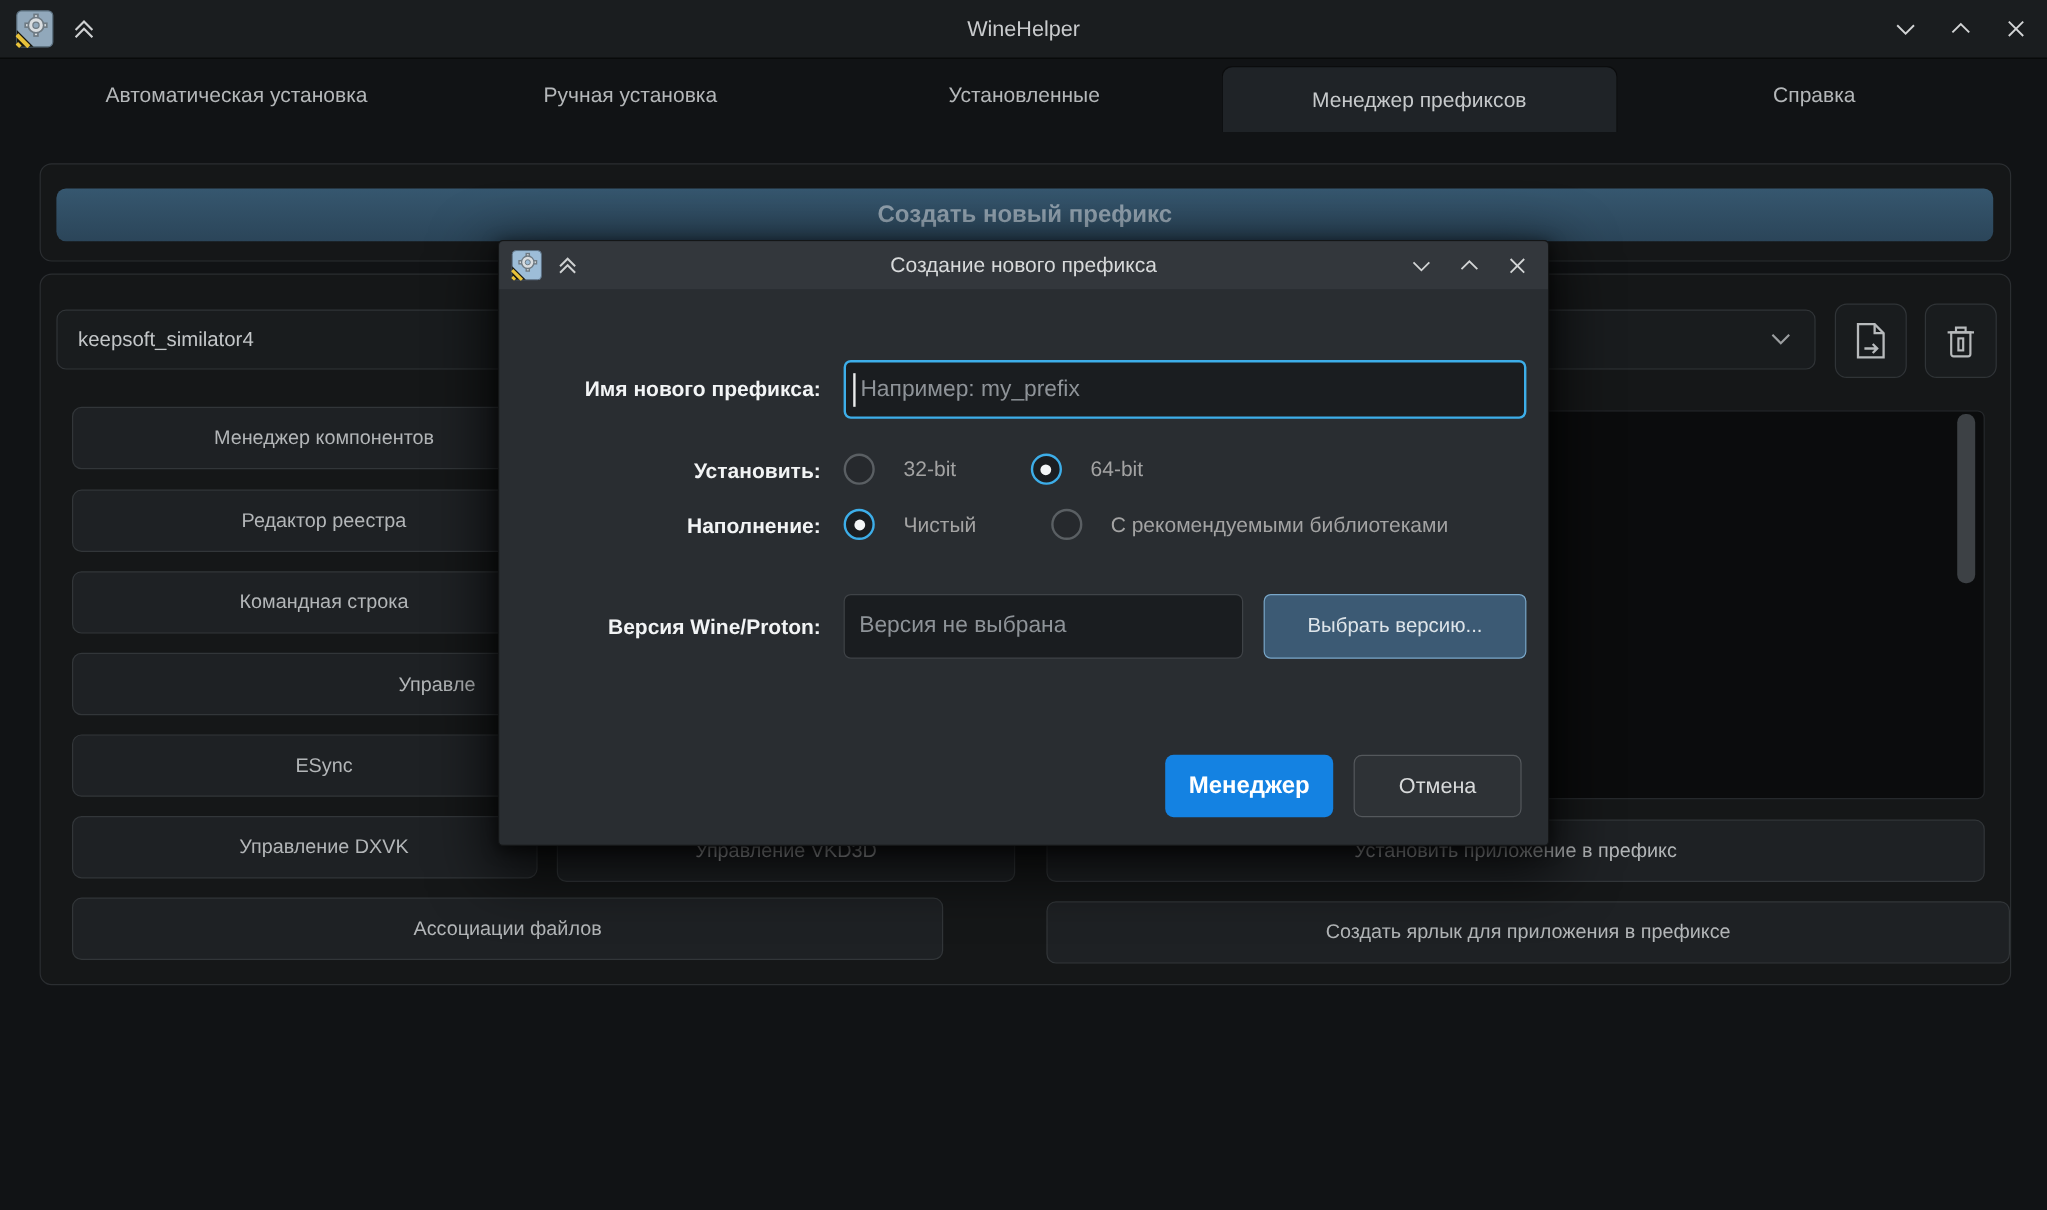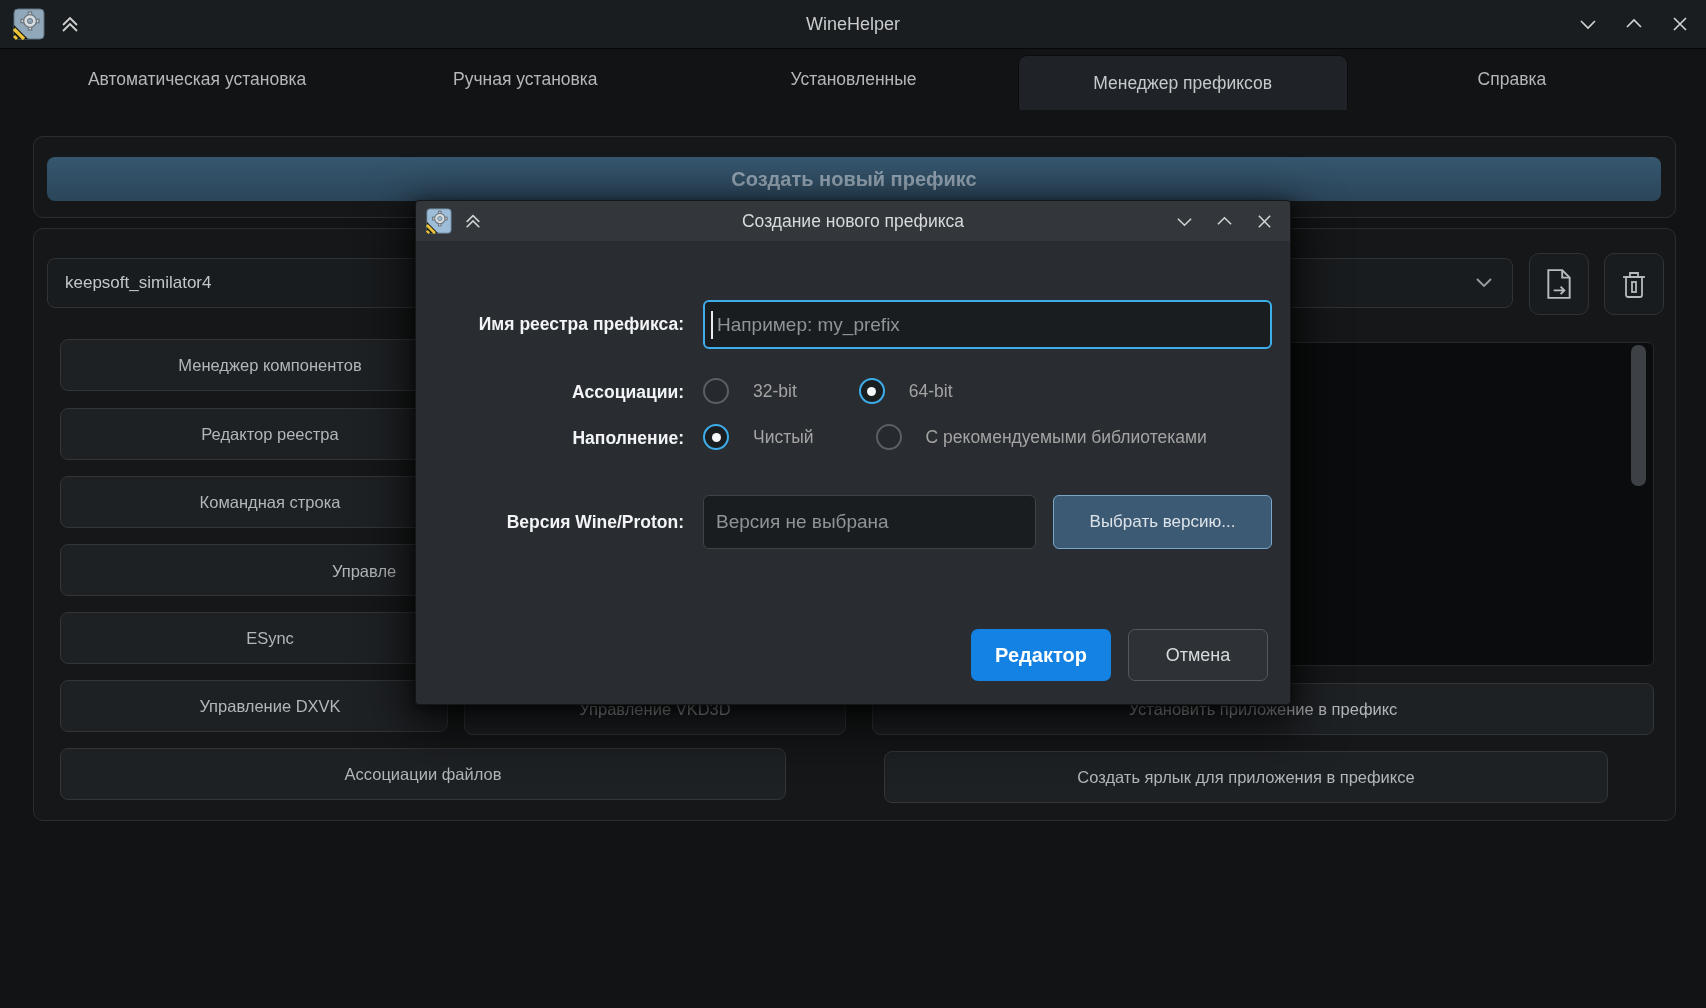--- a/index.html
+++ b/index.html
@@ -201,21 +201,21 @@
       <span>Ассоциации файлов</span>
       </div>
 
     <div class="m-btn" style="left:430px;top:454px;width:382px;">
       <span>Управление VKD3D</span>
       </div>
 
     <div class="m-btn" style="left:838px;top:454px;width:782px;">
       <span>Установить приложение в префикс</span>
       </div>
-    <div class="m-btn" style="left:838px;top:522px;width:724px;margin-left:12px;">
+    <div class="m-btn" style="left:838px;top:522px;width:803px;">
       <span>Создать ярлык для приложения в префиксе</span>
       </div>
   </div>
 
   <div class="dialog">
     <div class="dlg-titlebar">
       <div class="dlg-icon">
         <svg viewBox="0 0 32 32" width="26" height="26">
           <rect x="1" y="1" width="30" height="30" rx="4" fill="#9dbdd8" stroke="#5c7083"></rect>
           <g stroke="#6e7a83" stroke-width="1.4" fill="#d9dde0">
@@ -250,25 +250,25 @@
             </svg>
         </div>
         <div class="wc">
           <svg width="17" height="17" viewBox="0 0 18 18" fill="none" stroke="#d2d4d5" stroke-width="1.6">
               <path d="M3 3 L15 15 M15 3 L3 15"></path>
             </svg>
         </div>
       </div>
     </div>
 
-    <div class="dlg-label" style="top:113px;">Имя реестра префикса:</div>
+    <div class="dlg-label" style="top:113px;">Имя нового префикса:</div>
     <input class="dlg-input focused" style="left: 287px; top: 99px; width: 569px; height: 49px;" readonly="" placeholder="Например: my_prefix">
     <div class="caret" style="left:295px;top:110px;"></div>
 
-    <div class="dlg-label" style="top:181px;">Ассоциации:</div>
+    <div class="dlg-label" style="top:181px;">Установить:</div>
     <div class="radio-row" style="top:177px;">
       <span class="radio"></span>
       <span>32-bit</span>
       <span style="width:14px;"></span>
       <span class="radio checked"></span>
       <span>64-bit</span>
     </div>
 
     <div class="dlg-label" style="top:227px;">Наполнение:</div>
     <div class="radio-row" style="top:223px;">
@@ -276,17 +276,17 @@
       <span>Чистый</span>
       <span style="width:14px;"></span>
       <span class="radio"></span>
       <span>С рекомендуемыми библиотеками</span>
     </div>
 
     <div class="dlg-label" style="top:311px;">Версия Wine/Proton:</div>
     <input class="dlg-input" style="left: 287px; top: 294px; width: 333px; height: 54px;" readonly="" placeholder="Версия не выбрана">
     <div class="choose-btn">Выбрать версию...</div>
 
-    <div class="dlg-create">Редактор</div>
+    <div class="dlg-create">Менеджер</div>
     <div class="dlg-cancel">Отмена</div>
   </div>
 
 </div>
 
 </body></html>

